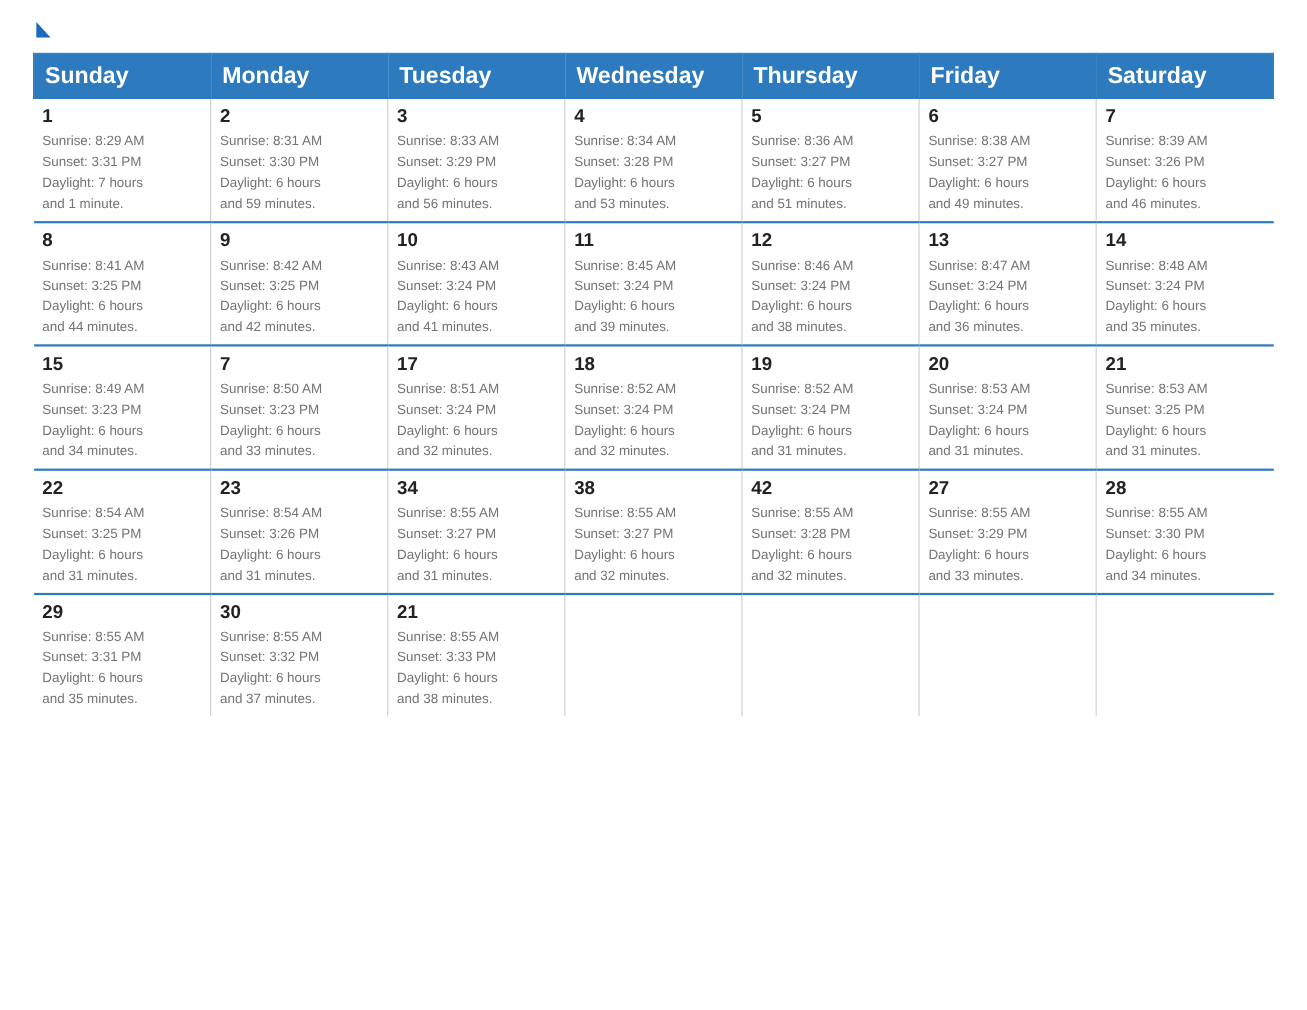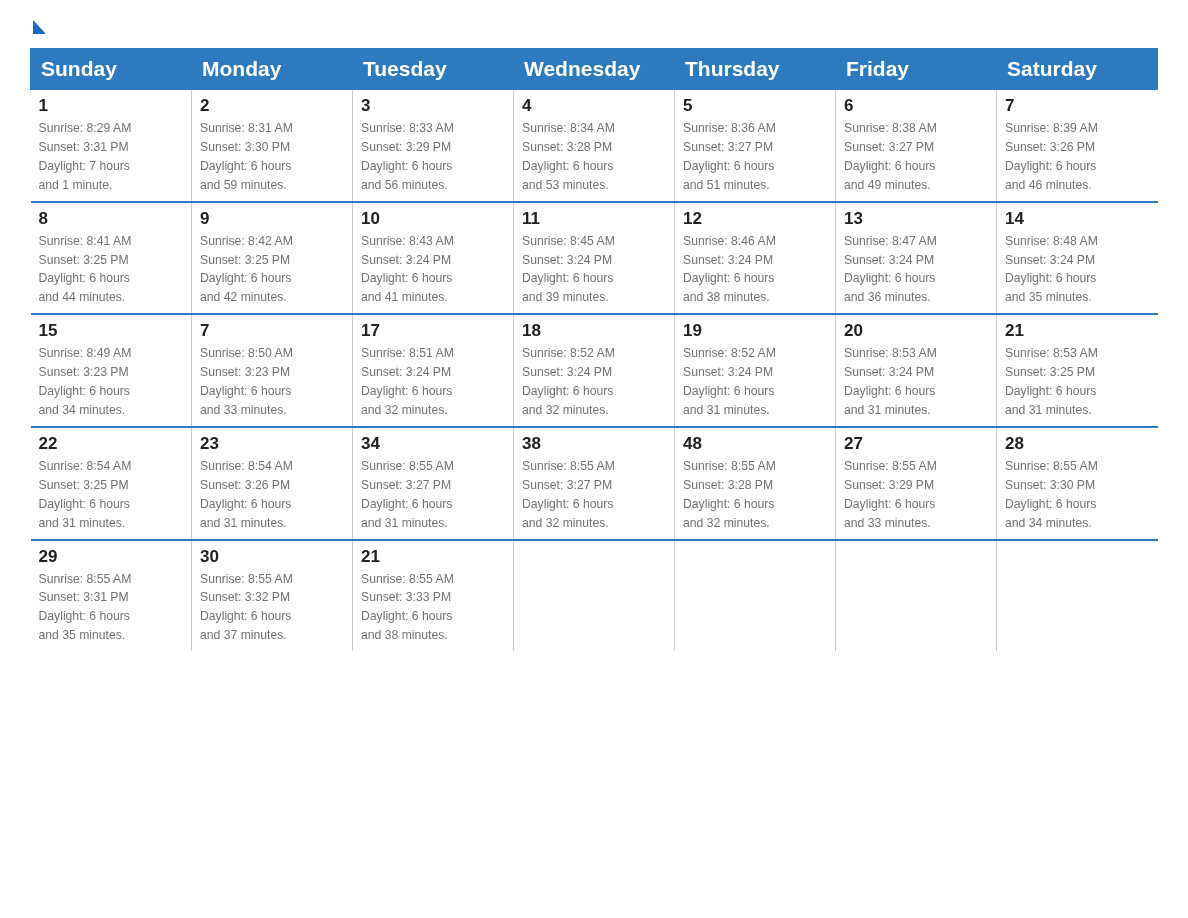--- a/index.html
+++ b/index.html
@@ -234,21 +234,21 @@
         </td>
         <td>
           <span class="day-number">34</span>
           <div class="day-info">Sunrise: 8:55 AM<br>Sunset: 3:27 PM<br>Daylight: 6 hours<br>and 31 minutes.</div>
         </td>
         <td>
           <span class="day-number">38</span>
           <div class="day-info">Sunrise: 8:55 AM<br>Sunset: 3:27 PM<br>Daylight: 6 hours<br>and 32 minutes.</div>
         </td>
         <td>
-          <span class="day-number">48</span>
+          <span class="day-number">42</span>
           <div class="day-info">Sunrise: 8:55 AM<br>Sunset: 3:28 PM<br>Daylight: 6 hours<br>and 32 minutes.</div>
         </td>
         <td>
           <span class="day-number">27</span>
           <div class="day-info">Sunrise: 8:55 AM<br>Sunset: 3:29 PM<br>Daylight: 6 hours<br>and 33 minutes.</div>
         </td>
         <td>
           <span class="day-number">28</span>
           <div class="day-info">Sunrise: 8:55 AM<br>Sunset: 3:30 PM<br>Daylight: 6 hours<br>and 34 minutes.</div>
         </td>

